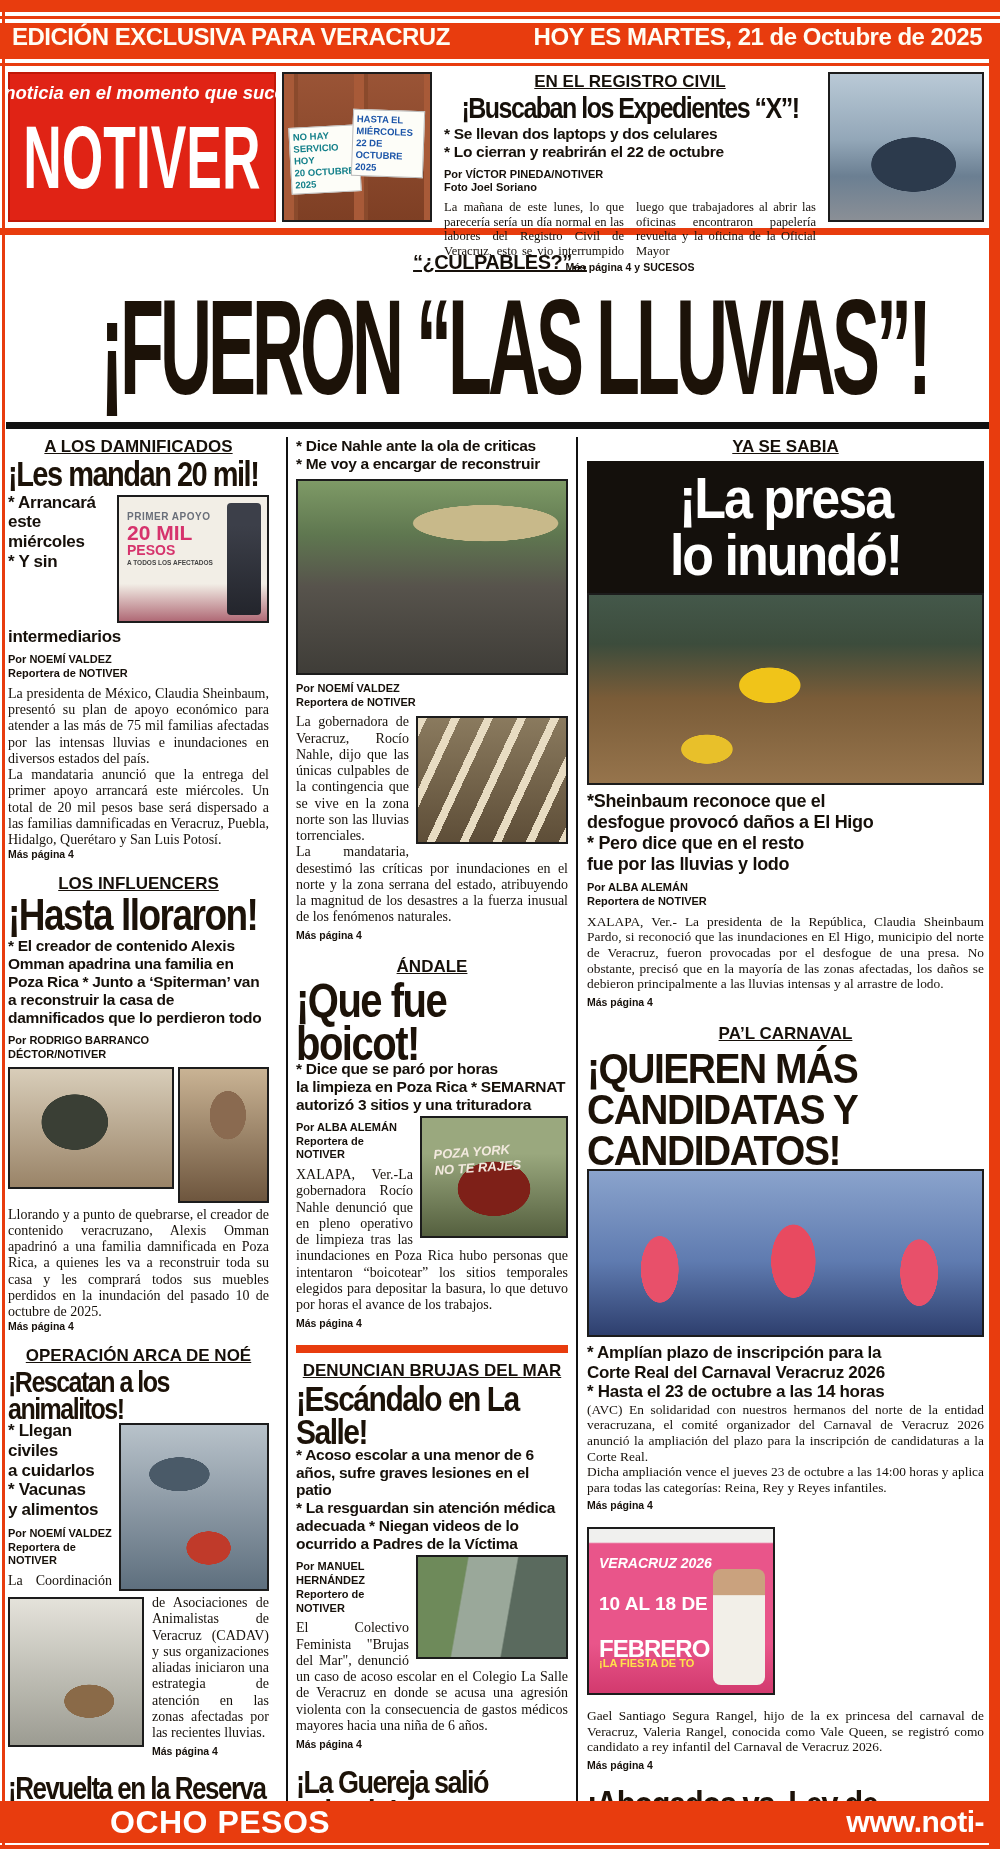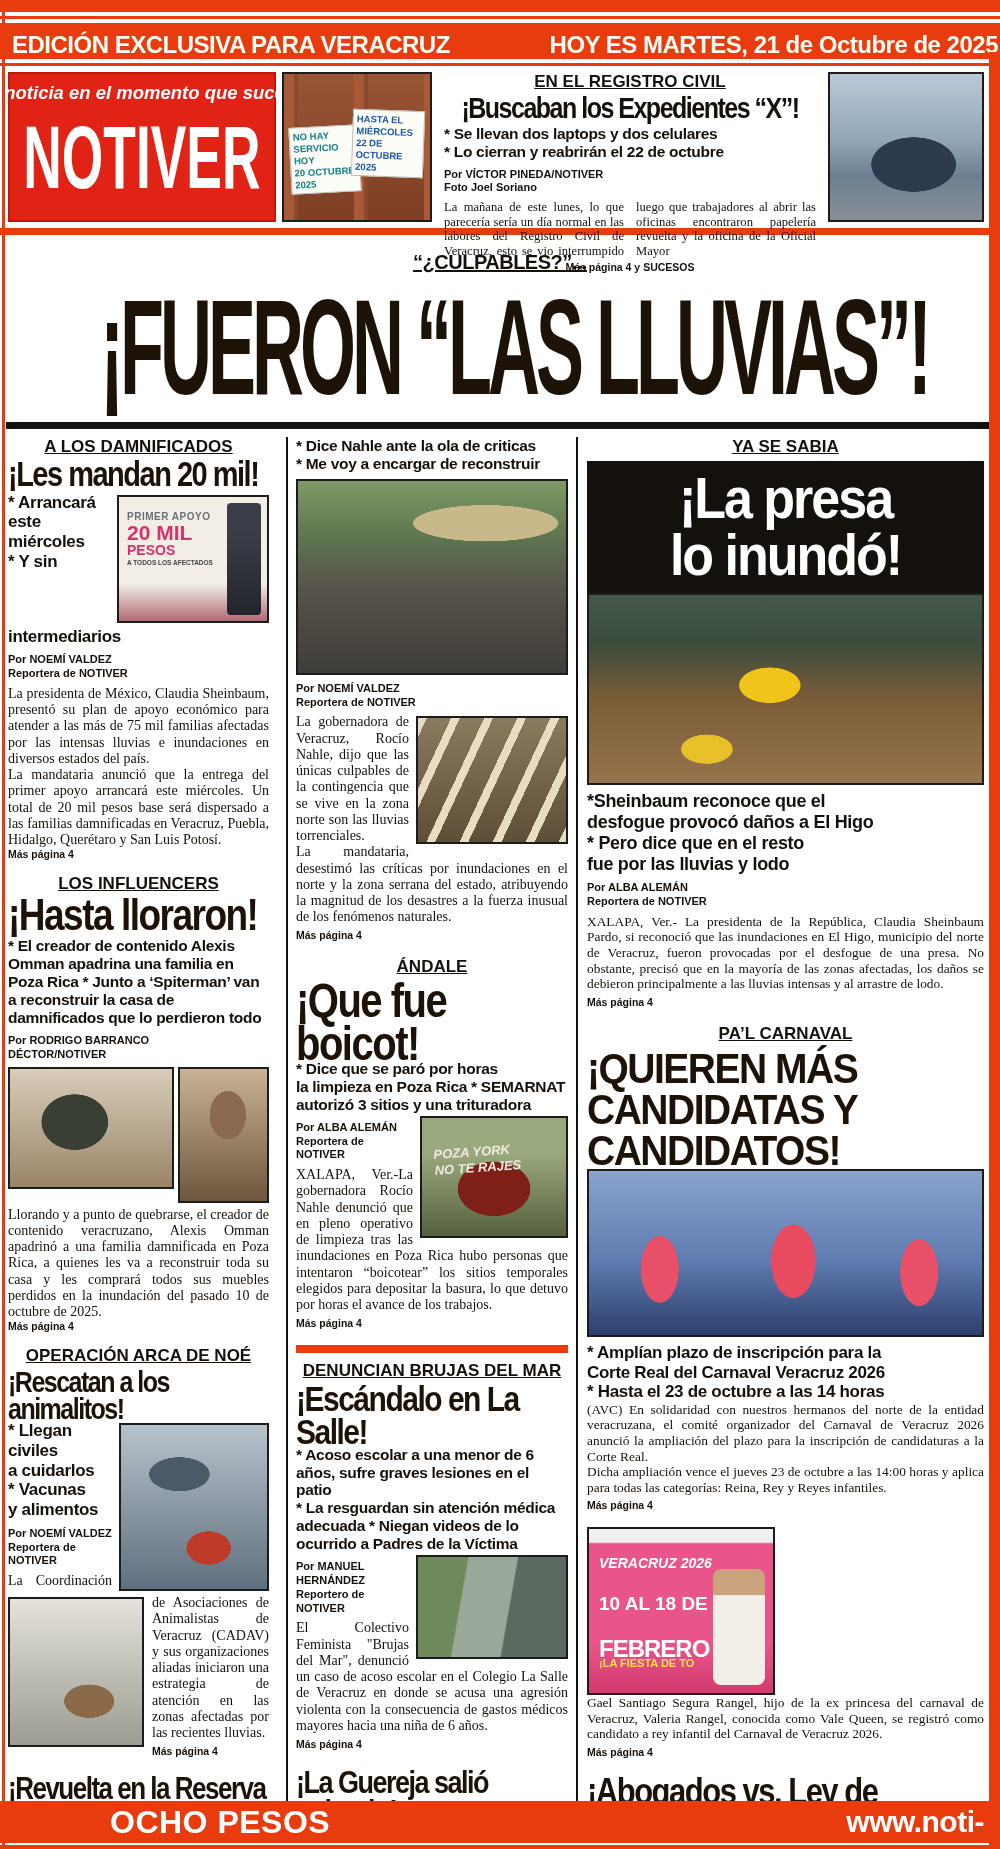--- a/index.html
+++ b/index.html
@@ -6,22 +6,22 @@
   html,body{margin:0;padding:0;background:#777;}
   .page{position:relative;width:1000px;height:1849px;margin:0 auto;background:#fff;
         font-family:"Liberation Sans",sans-serif;color:#16100a;overflow:hidden;}
   .edge-left{position:absolute;left:2px;top:0;bottom:0;width:3px;background:#e83c0e;}
   .edge-right{position:absolute;right:0;top:52px;bottom:0;width:11px;background:#e83c0e;}
   .edge-bottom{position:absolute;left:0;right:0;bottom:0;height:4px;background:#e83c0e;}
 
   
   .stripe{background:#e83c0e;}
   .s1{height:12px;} .gap{height:4px;background:#fff;} .s2{height:3px;}
-  .banner{height:36px;background:#e83c0e;display:flex;align-items:flex-end;justify-content:space-between;
-          padding:0 2px 0 12px;color:#fffdf4;font-weight:bold;font-size:24px;letter-spacing:-0.5px;}
+  .banner{height:36px;background:#e83c0e;display:flex;align-items:flex-start;justify-content:space-between;
+          padding:0 18px 0 12px;color:#fffdf4;font-weight:bold;font-size:24px;letter-spacing:-0.5px;}
   .s3{height:3px;}
 
   
   .mast{display:flex;gap:6px;padding:6px 16px 4px 8px;height:150px;}
   .logo-box{width:268px;background:#e02315;border:2px solid #c01808;display:flex;flex-direction:column;
             align-items:center;justify-content:flex-start;padding:6px 4px;box-sizing:border-box;}
   .tagline{color:#fff;font-weight:bold;font-style:italic;font-size:18.5px;white-space:nowrap;margin-top:2px;}
   .logo{color:#fff;font-weight:bold;font-size:58px;letter-spacing:0px;line-height:1;
         transform:scale(0.92,1.55);transform-origin:center 20%;margin-top:14px;}
   .ph{position:relative;border:2px solid #1c1c1c;box-sizing:border-box;overflow:hidden;}
@@ -373,21 +373,21 @@
       <div class="article">
         <div class="split">
           <div class="ph ph-poster">
             <div class="poster-brand">VERACRUZ 2026</div>
             <div class="poster-dates">10 AL 18 DE</div>
             <div class="poster-month">FEBRERO</div>
             <div class="poster-tag">¡LA FIESTA DE TO</div>
             <div class="poster-boy"></div>
           </div>
         </div>
-        <div class="body" style="font-size:13.4px;margin-top:0;">Gael Santiago Segura Rangel, hijo de la ex princesa del carnaval de Veracruz, Valeria Rangel, conocida como Vale Queen, se registró como candidato a rey infantil del Carnaval de Veracruz 2026.</div>
+        <div class="body" style="font-size:13.4px;margin-top:13px;">Gael Santiago Segura Rangel, hijo de la ex princesa del carnaval de Veracruz, Valeria Rangel, conocida como Vale Queen, se registró como candidato a rey infantil del Carnaval de Veracruz 2026.</div>
         <span class="more">Más página 4</span>
       </div>
 
       <div class="article">
         <div class="hl" style="font-size:31px;">¡Abogados vs. Ley de Amparo!</div>
 
         <div class="clear"></div>
       </div>
     </div>
   </div>

